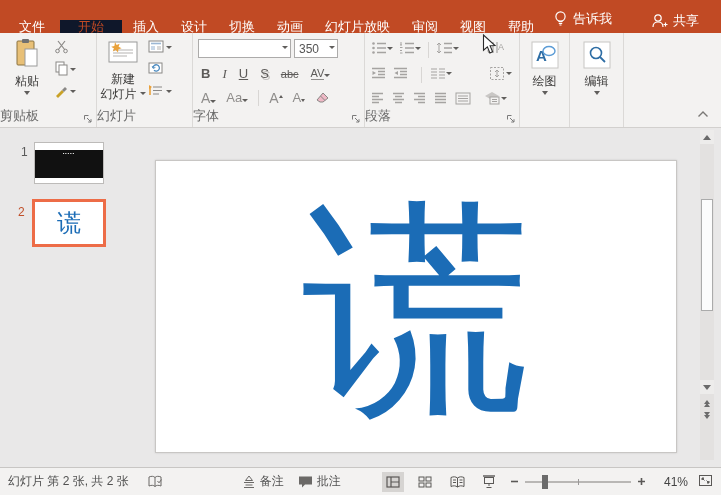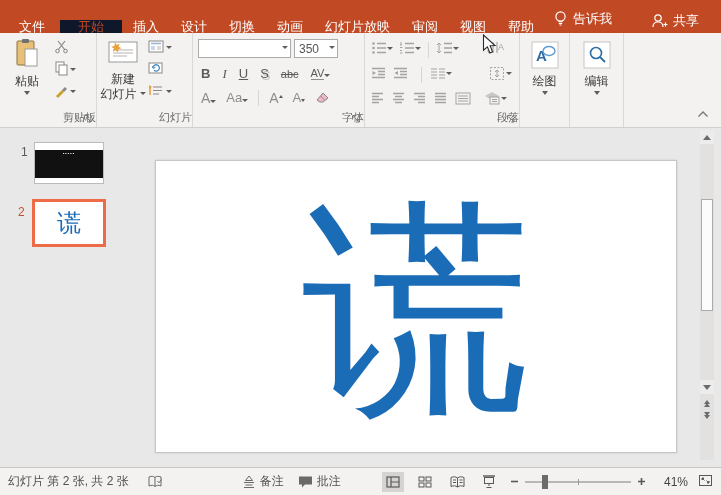--- a/index.html
+++ b/index.html
@@ -11,21 +11,21 @@
   .tab { color:#fff; font-size:13px; display:flex; align-items:center; padding:0 11px; margin-top:20px; cursor:default; }
   .tab.first { margin-left:4px; padding:0 15px; }
   .tab.selected { background:#0f172a; color:#C14A24; padding:0 18px; }
   .tellme, .share { color:#fff; font-size:13px; display:flex; align-items:center; gap:5px; padding:0 8px; margin-top:4px; }
   .share { position:absolute; right:14px; top:0; height:100%; }
   .tb-icon svg { display:block; }
 
   
   .ribbon { position:absolute; top:33px; left:0; width:721px; height:95px; background:#F3F2F1; border-bottom:1px solid #D2D0CE; display:flex; }
   .group { position:relative; border-right:1px solid #DBD9D7; display:flex; flex-direction:column; padding-top:3px; }
-  .group-label { position:absolute; bottom:2px; left:0; right:0; text-align:right; font-size:11px; color:#696969; }
+  .group-label { position:absolute; bottom:2px; left:0; right:0; text-align:left; font-size:13px; color:#696969; }
   .launcher { position:absolute; right:3px; bottom:4px; width:10px; height:10px; }
   .bigbtn { width:46px; display:flex; flex-direction:column; align-items:center; gap:2px; padding-top:2px; font-size:12px; color:#3b3a39; }
   .bigbtn .lbl { line-height:13px; text-align:center; }
   .caret { width:0; height:0; border:3.5px solid transparent; border-top:4px solid #605e5c; display:inline-block; margin-top:1px; }
   .caret.sm { border-width:3px; border-top-width:3.5px; }
   .smallcol { display:flex; flex-direction:column; gap:6px; padding-top:4px; }
   .srow { display:flex; align-items:center; gap:2px; height:16px; }
   .g-clip { width:97px; }  .g-clip .body { display:flex; gap:4px; padding-left:4px; }
   .g-slides { width:96px; } .g-slides .body { display:flex; gap:2px; padding-left:3px; }
   .g-font { width:172px; padding-left:5px; }

